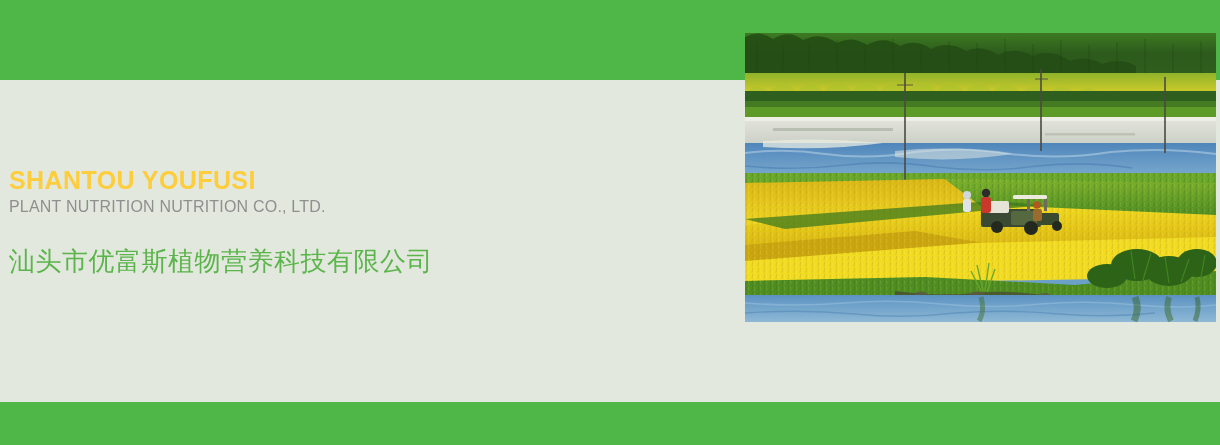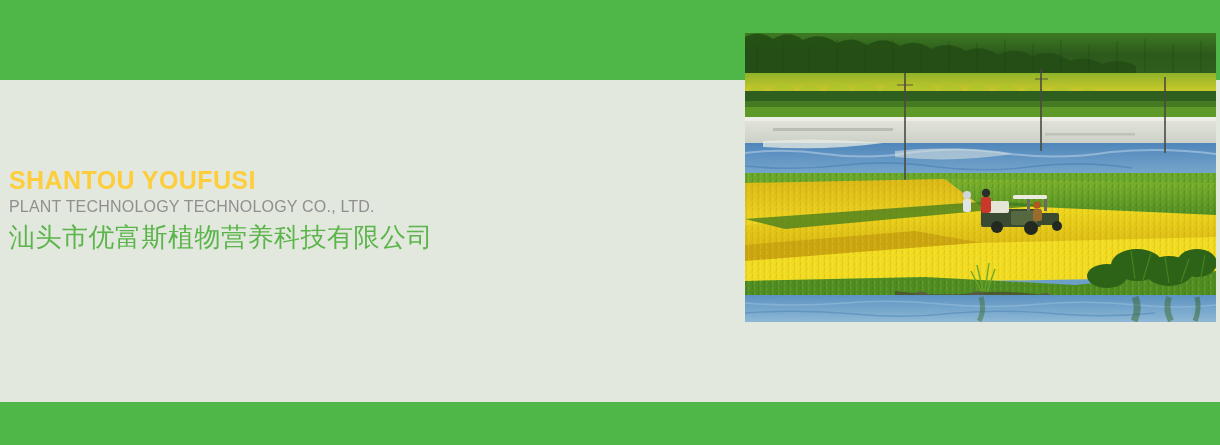--- a/index.html
+++ b/index.html
@@ -59,20 +59,21 @@
     line-height: 24px;
     white-space: nowrap;
   }
   .brand-cn {
     font-size: 26px;
     color: #5cb54c;
     line-height: 36px;
     letter-spacing: 0.5px;
     white-space: nowrap;
     font-family: "DejaVu Sans", "Liberation Sans", sans-serif;
+    margin-top: 24px;
   }
   .intro {
     position: absolute;
     left: 8px;
     top: 276px;
     width: 700px;
     font-size: 13.5px;
     line-height: 28px;
     color: #3f4a3f;
     text-indent: 28px;
@@ -97,21 +98,21 @@
 </style>
 </head>
 <body>
 
 <div class="page">
 
   <div class="bar-top"></div>
 
   <div class="brand">
     <div class="brand-en">SHANTOU YOUFUSI</div>
-    <div class="brand-sub">PLANT TECHNOLOGY TECHNOLOGY CO., LTD.</div>
+    <div class="brand-sub">PLANT NUTRITION NUTRITION CO., LTD.</div>
     <div class="brand-cn">汕头市优富斯植物营养科技有限公司</div>
   </div>
 
 
   <div class="photo">
     <svg viewBox="0 0 471 289" preserveAspectRatio="none">
       <defs>
         <linearGradient id="gTrees" x1="0" y1="0" x2="0" y2="1">
           <stop offset="0%" stop-color="#3d7a22"></stop>
           <stop offset="45%" stop-color="#2c5a1c"></stop>

